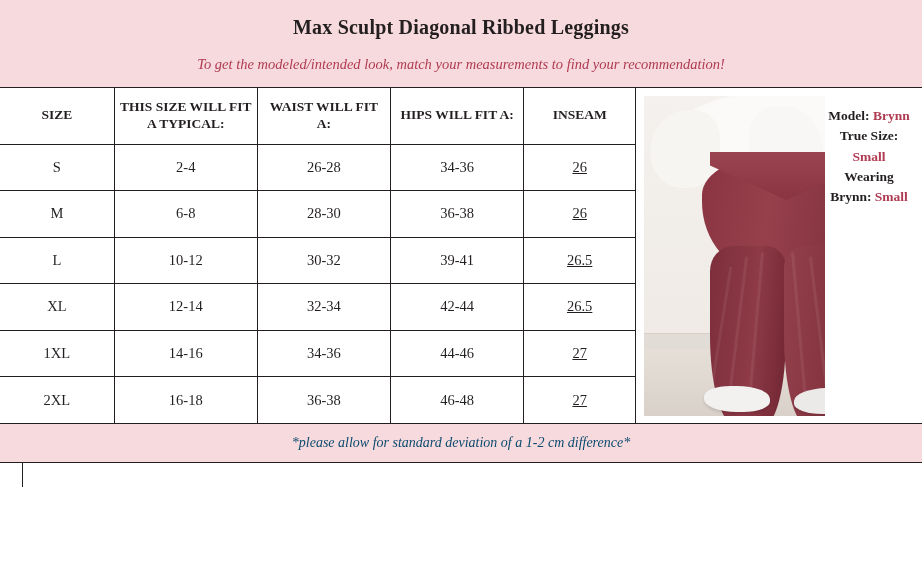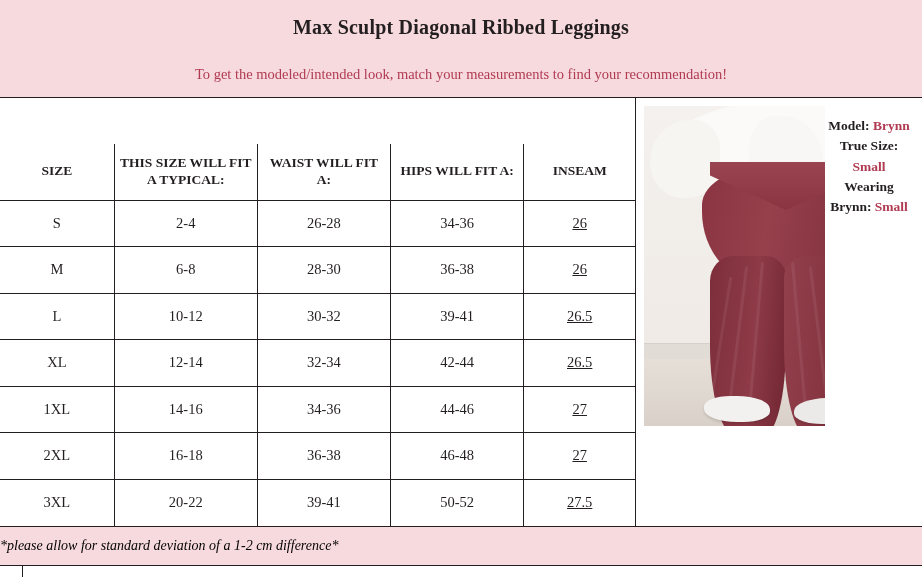--- a/index.html
+++ b/index.html
@@ -28,41 +28,41 @@
     text-align: center;
   }
   .title {
     font-size: 20px;
     font-weight: bold;
     letter-spacing: 0.2px;
     color: #231f20;
     line-height: 1.1;
   }
   .subtitle {
-    margin-top: 28px;
+    margin-top: 18px;
     font-size: 14.5px;
+    font-style: italic;
     color: #b03a52;
   }
   
   .body-row {
     display: flex;
     width: 922px;
     border-bottom: 1px solid #231f20;
     box-sizing: border-box;
   }
   .table-wrap {
     width: 636px;
     box-sizing: border-box;
     border-right: 1px solid #231f20;
   }
   table.sizes {
     width: 100%;
     border-collapse: collapse;
     table-layout: fixed;
-    margin-top: 46px;
   }
   table.sizes col.c0 { width: 18%; }
   table.sizes col.c1 { width: 22.5%; }
   table.sizes col.c2 { width: 21%; }
   table.sizes col.c3 { width: 21%; }
   table.sizes col.c4 { width: 17.5%; }
 
   table.sizes th {
     font-size: 13.5px;
     font-weight: bold;
@@ -195,25 +195,25 @@
     text-align: center;
     font-size: 13.5px;
     line-height: 1.5;
     font-weight: bold;
   }
   .model-info .val { color: #b03a52; }
   
   .footer-band {
     background: #f7dadd;
     border-bottom: 1px solid #231f20;
-    text-align: left;
+    text-align: center;
     padding: 11px 0 11px 0;
     font-style: italic;
     font-size: 14px;
-    color: #000000;
+    color: #0c4a6e;
   }
   .bottom-strip {
     height: 24px;
     border-left: 1px solid #231f20;
     box-sizing: border-box;
     margin-left: 22px;
   }
 </style>
 </head>
 <body>
@@ -281,27 +281,20 @@
             <td>44-46</td>
             <td>27</td>
           </tr>
           <tr>
             <td>2XL</td>
             <td>16-18</td>
             <td>36-38</td>
             <td>46-48</td>
             <td>27</td>
           </tr>
-          <tr>
-            <td>3XL</td>
-            <td>20-22</td>
-            <td>39-41</td>
-            <td>50-52</td>
-            <td>27.5</td>
-          </tr>
         </tbody>
       </table>
     </div>
 
     <div class="photo-panel">
       <div class="photo">
         <div class="wall"></div>
         <div class="baseboard"></div>
         <div class="floor"></div>
 

